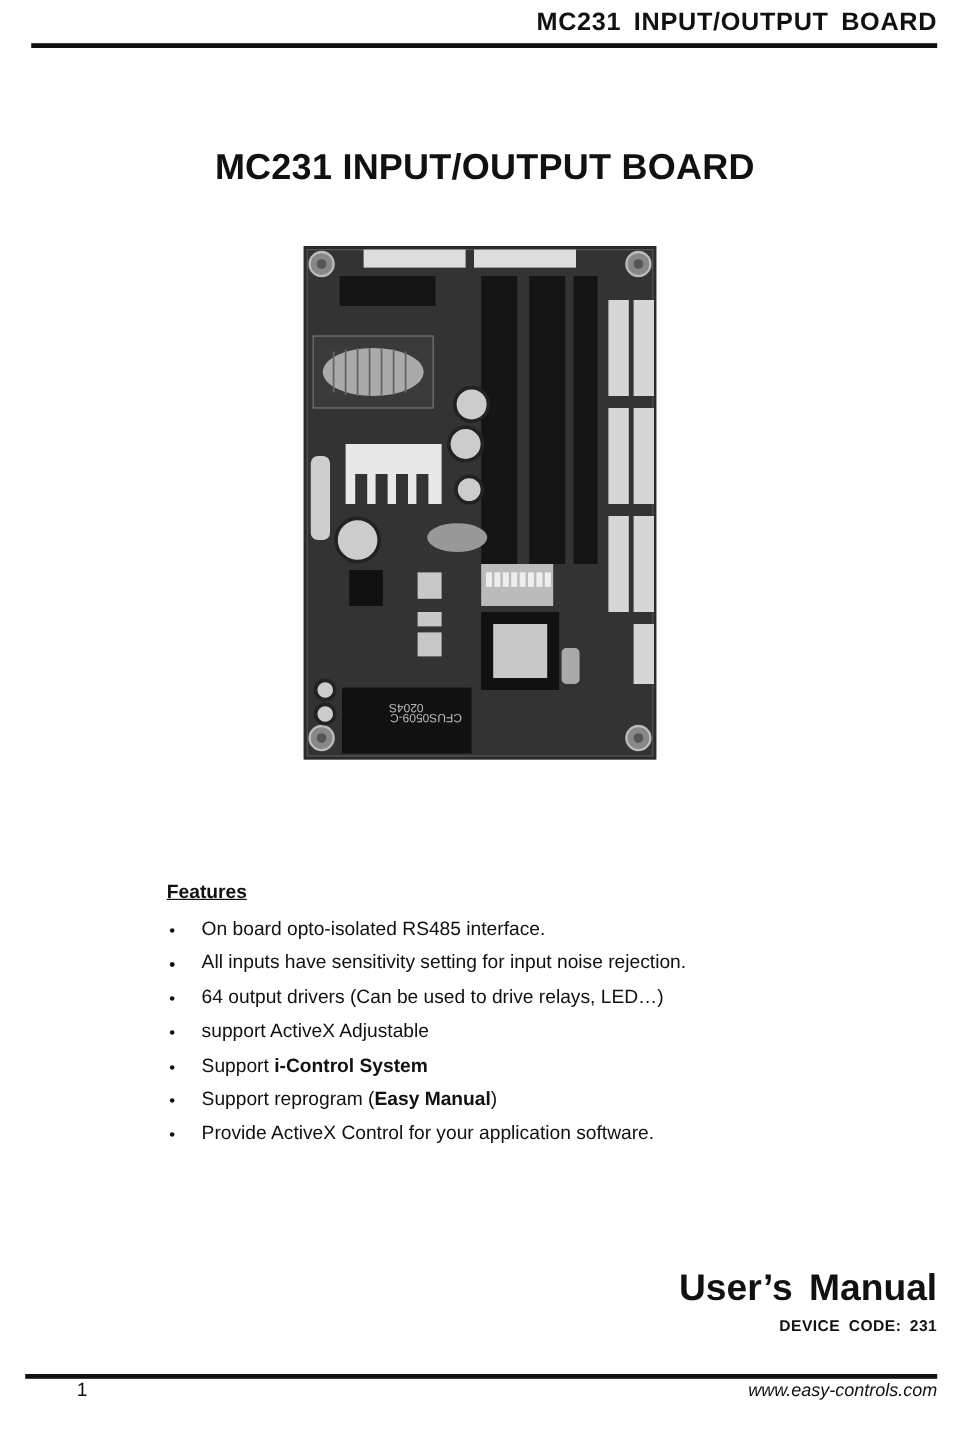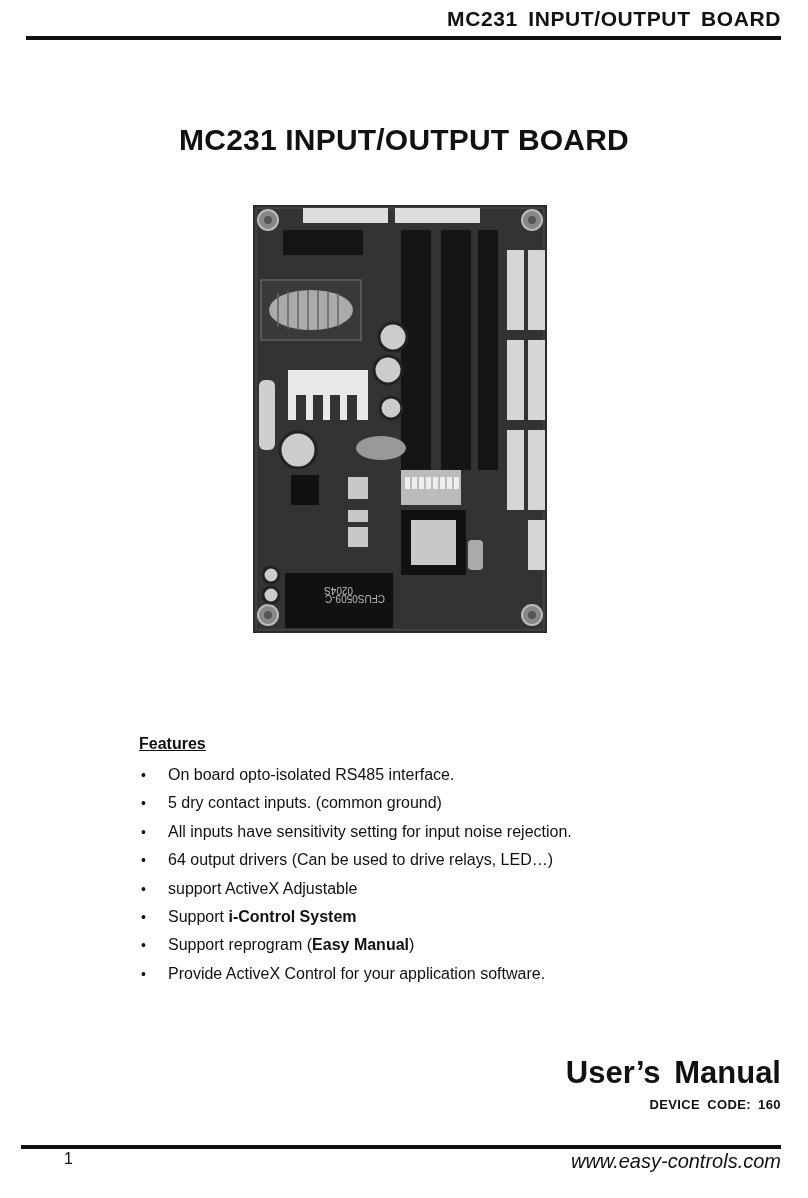--- a/index.html
+++ b/index.html
@@ -11,21 +11,21 @@
   .features { position:absolute; left:139px; top:735px; width:560px; }
   .features-heading { font-weight:bold; font-size:16px; margin:0 0 8px 0;text-decoration:underline; }
   .features ul { list-style:none; margin:0; padding:0; }
   .features li { position:relative; font-size:16px; line-height:28.4px; padding-left:29px; }
   .features li .bullet { position:absolute; left:2px; top:0; font-size:14px; }
   .features b { font-weight:bold; }
   .manual-title { position:absolute; right:27px; top:1040px; font-weight:bold; font-size:31px; word-spacing:5px;margin-top:15px; }
   .device-code { position:absolute; right:27px; top:1097px; font-weight:bold; font-size:13px; letter-spacing:0.4px; word-spacing:3px; }
   .bottom-rule { position:absolute; left:21px; right:27px; top:1145px; height:4px; background:#111; }
   .page-number { position:absolute; left:64px; top:1150px; font-size:16px; }
-  .url { position:absolute; right:27px; top:1150px; font-style:italic; font-size:20px; }
+  .url { position:absolute; right:27px; top:1150px; font-style:italic; font-size:15px; }
 </style>
 </head>
 <body>
 
 <div class="running-header">MC231  INPUT/OUTPUT  BOARD</div>
 <div class="top-rule"></div>
 
 <h1 class="title">MC231 INPUT/OUTPUT BOARD</h1>
 
 <div class="photo">
@@ -127,28 +127,28 @@
     <text x="60" y="390" fill="#bbb" font-family="Liberation Sans, sans-serif" font-size="10" transform="rotate(180 80 386)">0204S</text>
 
     <rect x="215" y="335" width="15" height="30" rx="4" fill="#aaa"></rect>
   </svg>
 </div>
 
 <div class="features">
   <div class="features-heading">Features</div>
   <ul>
     <li><span class="bullet">•</span><span>On board opto-isolated RS485 interface.</span></li>
-    <li><span class="bullet">•</span><span>5 dry contact inputs. (common ground)</span></li>
+    <li><span class="bullet">•</span></li>
     <li><span class="bullet">•</span><span>All inputs have sensitivity setting for input noise rejection.</span></li>
     <li><span class="bullet">•</span><span>64 output drivers (Can be used to drive relays, LED…)</span></li>
     <li><span class="bullet">•</span><span>support ActiveX Adjustable</span></li>
     <li><span class="bullet">•</span><span>Support </span><b>i-Control System</b><span></span></li>
     <li><span class="bullet">•</span><span>Support reprogram (</span><b>Easy Manual</b><span>)</span></li>
     <li><span class="bullet">•</span><span>Provide ActiveX Control for your application software.</span></li>
   </ul>
 </div>
 
 <div class="manual-title">User’s  Manual</div>
-<div class="device-code">DEVICE  CODE:  160</div>
+<div class="device-code">DEVICE  CODE:  231</div>
 
 <div class="bottom-rule"></div>
 <div class="page-number">1</div>
 <div class="url">www.easy-controls.com</div>
 
 </body></html>

